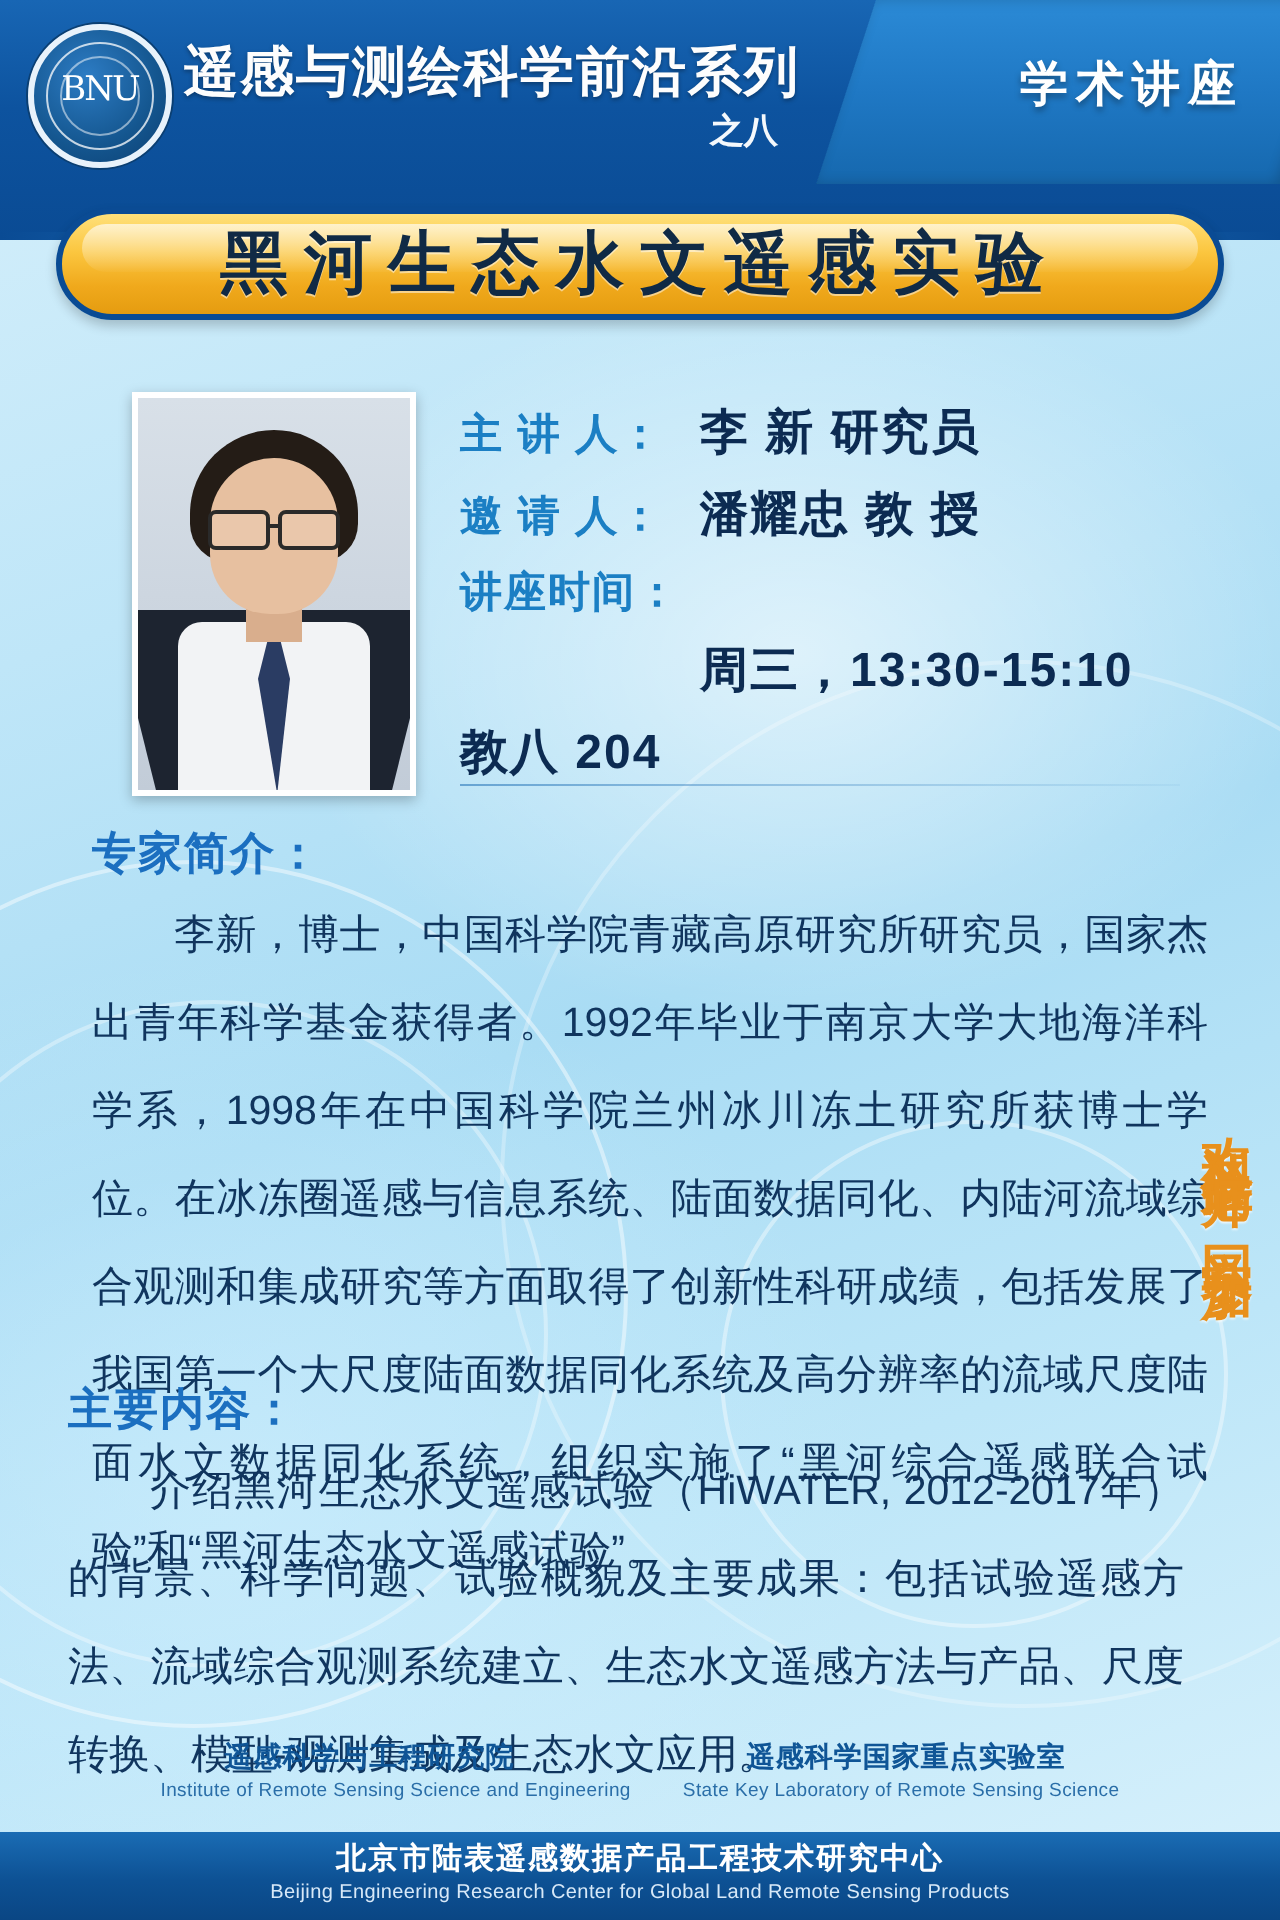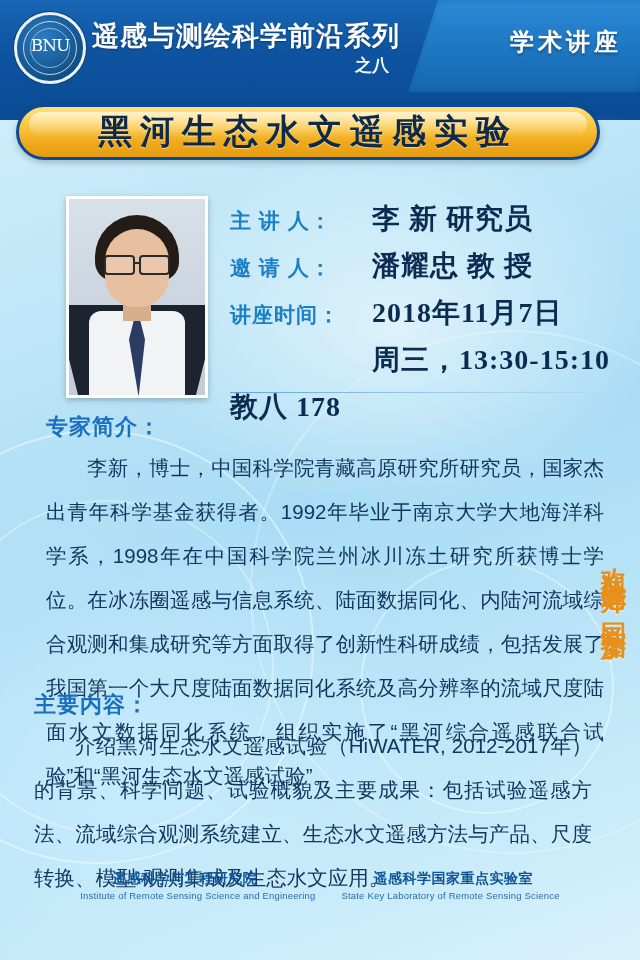--- a/index.html
+++ b/index.html
@@ -117,21 +117,21 @@
     color: #ffffff;
     font-size: 24px;
     font-weight: bold;
     letter-spacing: 4px;
     text-shadow: 0 2px 3px rgba(0,0,0,0.35);
   }
 
   
   .title-wrap {
     position: absolute;
-    left: 16px;
+    left: 28px;
     top: 104px;
     width: 584px;
     height: 56px;
   }
   .title-plaque {
     position: absolute;
     inset: 0;
     border-radius: 38px;
     background: linear-gradient(180deg, #ffe07a 0%, #fbc63f 38%, #f0a91c 72%, #e59c10 100%);
     border: 3px solid #0a4b94;
@@ -224,37 +224,35 @@
   .info {
     position: absolute;
     left: 230px;
     top: 200px;
     width: 390px;
   }
   .info-row {
     display: flex;
     align-items: baseline;
     margin-bottom: 9px;
-    gap: 22px;
   }
   .info-label {
     color: #1b7fc4;
     font-size: 21px;
     font-weight: bold;
     width: 120px;
     letter-spacing: 1px;
     white-space: nowrap;
   }
   .info-value {
     color: #0c2b52;
-    font-size: 28px;
+    font-size: 24px;
     font-weight: bold;
     letter-spacing: 1px;
     white-space: nowrap;
-    font-family: Liberation Serif, serif;
   }
   .info-row.cont .info-label { visibility: hidden; }
   .divider {
     position: absolute;
     left: 230px;
     top: 392px;
     width: 360px;
     height: 1px;
     background: linear-gradient(90deg, rgba(30,110,180,0.55), rgba(30,110,180,0.05));
   }
@@ -396,28 +394,27 @@
     <div class="info-row">
       <div class="info-label">主 讲 人：</div>
       <div class="info-value">李 新  研究员</div>
     </div>
     <div class="info-row">
       <div class="info-label">邀 请 人：</div>
       <div class="info-value">潘耀忠  教 授</div>
     </div>
     <div class="info-row">
       <div class="info-label">讲座时间：</div>
-      <div class="info-value">2018年11月7日</div>
     </div>
     <div class="info-row cont">
       <div class="info-label">讲座时间：</div>
       <div class="info-value">周三，13:30-15:10</div>
     </div>
     <div class="info-row">
-      <div class="info-value">教八  178</div>
+      <div class="info-value">教八  204</div>
     </div>
   </div>
   <div class="divider"></div>
 
   <div class="section" id="bio">
     <div class="section-title">专家简介：</div>
     <div class="section-body">李新，博士，中国科学院青藏高原研究所研究员，国家杰出青年科学基金获得者。1992年毕业于南京大学大地海洋科学系，1998年在中国科学院兰州冰川冻土研究所获博士学位。在冰冻圈遥感与信息系统、陆面数据同化、内陆河流域综合观测和集成研究等方面取得了创新性科研成绩，包括发展了我国第一个大尺度陆面数据同化系统及高分辨率的流域尺度陆面水文数据同化系统，组织实施了“黑河综合遥感联合试验”和“黑河生态水文遥感试验”。</div>
   </div>
 
   <div class="section" id="content">
@@ -431,14 +428,18 @@
     <div class="org">
       <div class="cn">遥感科学与工程研究院</div>
       <div class="en">Institute of Remote Sensing Science and Engineering</div>
     </div>
     <div class="org">
       <div class="cn">遥感科学国家重点实验室</div>
       <div class="en">State Key Laboratory of Remote Sensing Science</div>
     </div>
   </div>
 
+  <div class="footer-bar">
+    <div class="cn">北京市陆表遥感数据产品工程技术研究中心</div>
+    <div class="en">Beijing Engineering Research Center for Global Land Remote Sensing Products</div>
+  </div>
 
 </div>
 
 </body></html>

